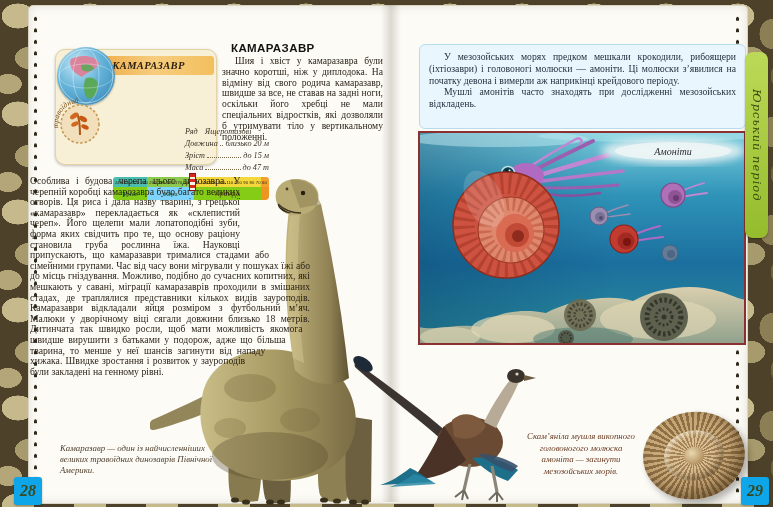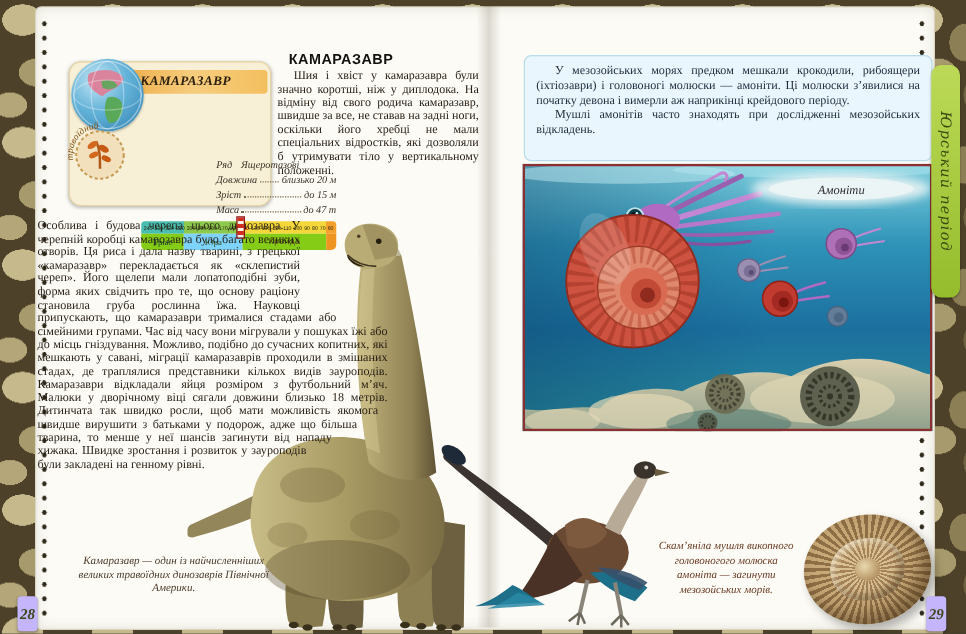--- a/index.html
+++ b/index.html
@@ -31,21 +31,21 @@
   .band{position:absolute;left:83px;top:56px;width:131px;height:19px;
     background:linear-gradient(90deg,#eda43c,#f6cd7e 55%,#f3bf5e);border-radius:3px;
     display:flex;align-items:center;justify-content:center;}
   .band span{font-weight:bold;font-style:italic;font-size:10.5px;color:#2e2110;letter-spacing:.4px;}
   .globe{position:absolute;left:57px;top:47px;width:58px;height:58px;border-radius:50%;
     background:radial-gradient(circle at 35% 30%, #c4e6f4, #63b2d8 45%, #2e7fb0);
     box-shadow:0 1px 2px rgba(0,0,0,.3);}
   .stampbox{position:absolute;left:52px;top:92px;width:56px;height:56px;}
   .specs{position:absolute;left:117px;top:77px;width:96px;font-style:italic;
     font-size:8.2px;color:#3a3226;}
-  .specrow{display:flex;align-items:baseline;height:12px;}
+  .specrow{display:flex;align-items:baseline;height:12px;margin-left:12px;}
   .specrow .lead{flex:1;border-bottom:1.2px dotted #7a6b4c;margin:0 2px 2px 2px;}
   .specrow:first-child .lead{border-bottom:none;flex:0 0 3px;}
   .timeline{position:absolute;left:57px;top:127px;width:156px;}
   .ticks{display:flex;justify-content:space-between;align-items:center;height:10px;
     padding:0 2px;font-family:"Liberation Sans",sans-serif;font-size:4.2px;color:#2c2410;
     background:linear-gradient(90deg,#49bdb0 0 22%,#8cc94c 22% 52%,#f4d73a 52% 95%,#f4a02c 95%);
     border-radius:3px 3px 0 0;}
   .ticks span:nth-child(10){color:#a01010;font-weight:bold;}
   .periods{display:flex;height:13px;font-size:7px;}
   .periods div{display:flex;align-items:center;justify-content:center;}
@@ -60,21 +60,21 @@
     font-weight:bold;font-size:11.5px;color:#141210;letter-spacing:.4px;}
   .intro{position:absolute;left:222px;top:56px;width:161px;font-size:9.6px;line-height:10.8px;
     text-align:justify;color:#271f15;text-indent:13px;}
   .bodytext{position:absolute;left:30px;top:176px;width:352px;font-size:9.7px;line-height:10.6px;
     text-align:justify;color:#271f15;z-index:2;}
   .bodytext .wrapper{float:right;width:220px;height:270px;
     shape-outside:polygon(78px 0px,220px 0px,220px 270px,0px 270px,0px 260px,3px 250px,33px 230px,53px 214px,73px 196px,138px 162px,148px 150px,148px 80px,78px 70px);}
   .bodytext span{display:inline;text-indent:0;}
   .bodytext .para{text-indent:13px;}
   .cap-left{position:absolute;left:60px;top:443px;width:158px;font-style:italic;
-    font-size:8.8px;line-height:11px;color:#4c3c2b;z-index:3;text-align:center;}
+    font-size:8.8px;line-height:11px;color:#4c3c2b;z-index:3;}
   
   .bluebox{position:absolute;left:419px;top:44px;width:327px;height:85px;box-sizing:border-box;
     background:#e9f6fd;border:1px solid #b9dced;border-radius:6px;padding:6px 9px;z-index:2;}
   .bluebox p{margin:0;font-size:9.7px;line-height:11.8px;text-align:justify;
     color:#1d2c3a;text-indent:15px;}
   .scene{position:absolute;left:418px;top:131px;width:328px;height:214px;z-index:2;}
   .cap-arch{position:absolute;left:552px;top:361px;width:194px;font-style:italic;
     font-size:9px;line-height:12.2px;color:#6a3a22;z-index:3;}
   .cap-amm{position:absolute;left:524px;top:431px;width:114px;font-style:italic;text-align:center;
     font-size:8.8px;line-height:11.6px;color:#6a3a22;z-index:3;}
@@ -87,23 +87,23 @@
     background:repeating-conic-gradient(#d8bf90 0 6deg,#a5825a 6deg 12deg);
     box-shadow:inset 2px 3px 6px rgba(255,250,230,.6), inset -3px -4px 8px rgba(60,40,15,.5);}
   .fossil .core{position:absolute;inset:40%;border-radius:50%;
     background:radial-gradient(circle at 40% 35%,#e9d8ae,#b08c5c 80%);}
   
   .tab{position:absolute;left:745px;top:52px;width:23px;height:186px;border-radius:8px;
     background:linear-gradient(180deg,#bcd957,#94bc2c);box-shadow:0 1px 2px rgba(0,0,0,.35);
     display:flex;align-items:center;justify-content:center;z-index:4;}
   .tab span{writing-mode:vertical-rl;font-style:italic;font-size:11.5px;color:#3a4a10;
     letter-spacing:1px;font-family:"DejaVu Serif",serif;}
-  .pnum{position:absolute;top:477px;width:16px;height:28px;background:#c4b5fd;border-radius:3px;
+  .pnum{position:absolute;top:477px;width:28px;height:28px;background:#0ea5e9;border-radius:3px;
     display:flex;align-items:center;justify-content:center;z-index:5;
-    font-weight:bold;font-style:italic;font-size:12px;color:#39471a;
+    font-weight:bold;font-style:italic;font-size:16px;color:#39471a;
     box-shadow:0 1px 2px rgba(0,0,0,.3);}
   .pnum.l{left:14px}.pnum.r{left:741px}
   .art{position:absolute;z-index:1;}
   .art.arch{z-index:4;}
 </style>
 </head>
 <body>
 
 <div class="stage">
   <div class="bg"></div>

